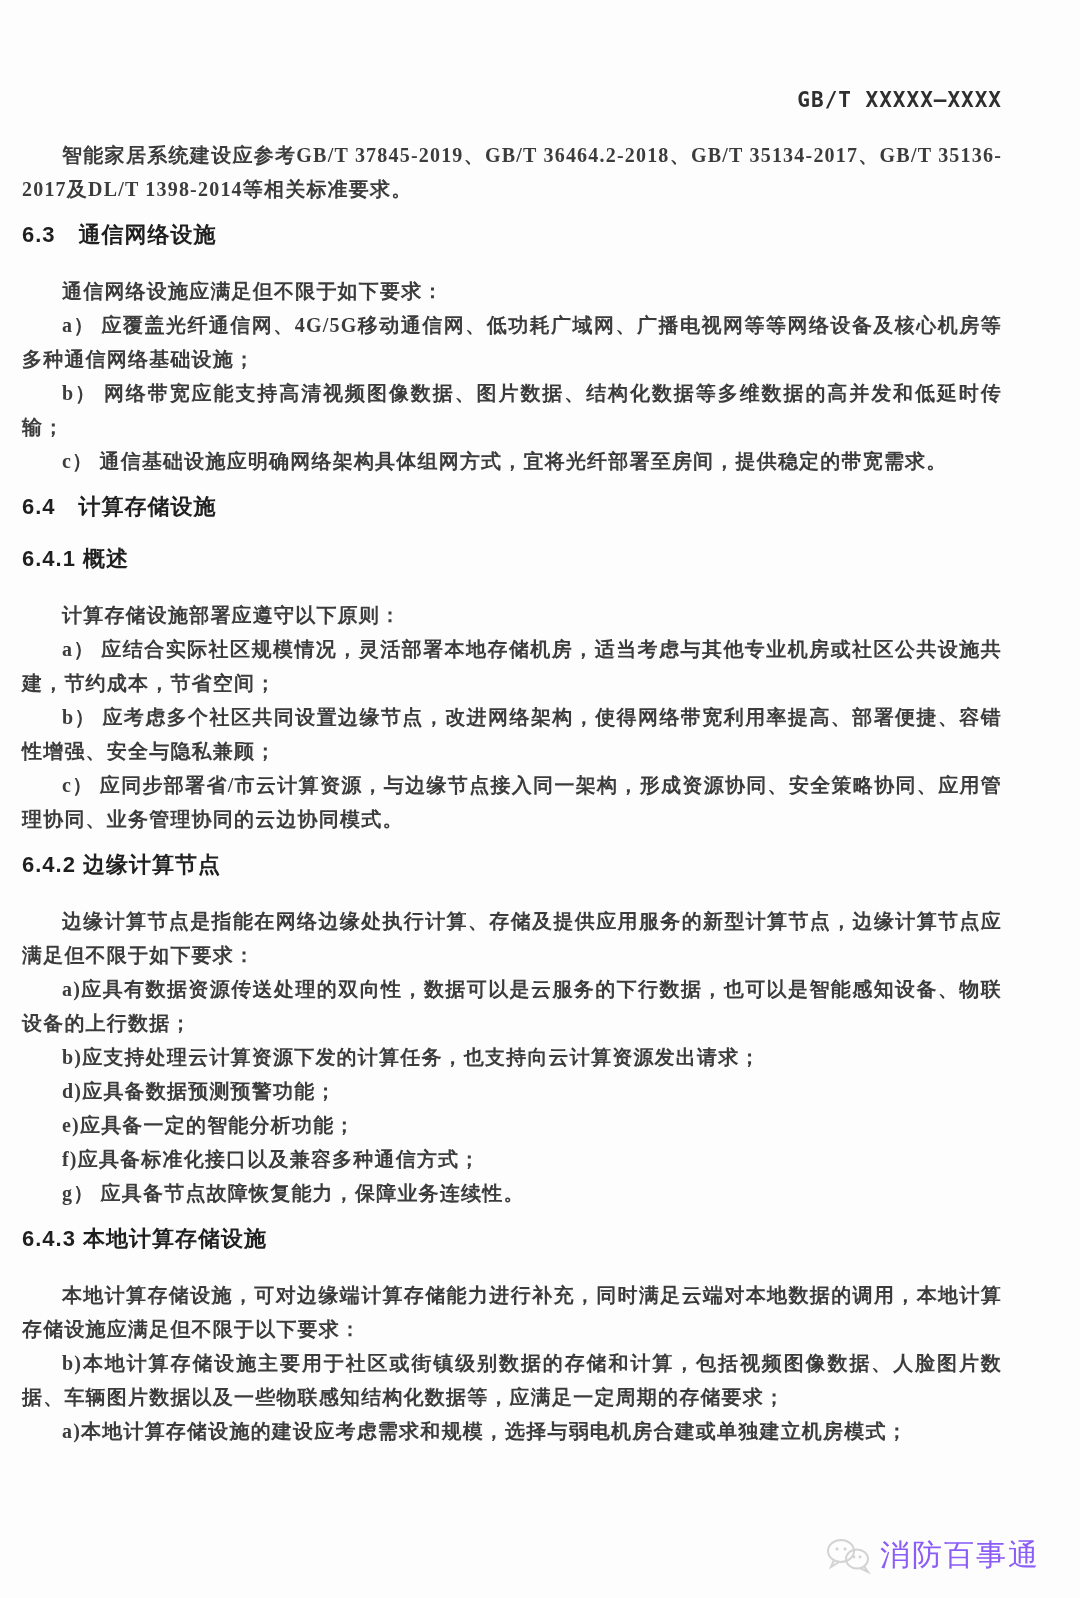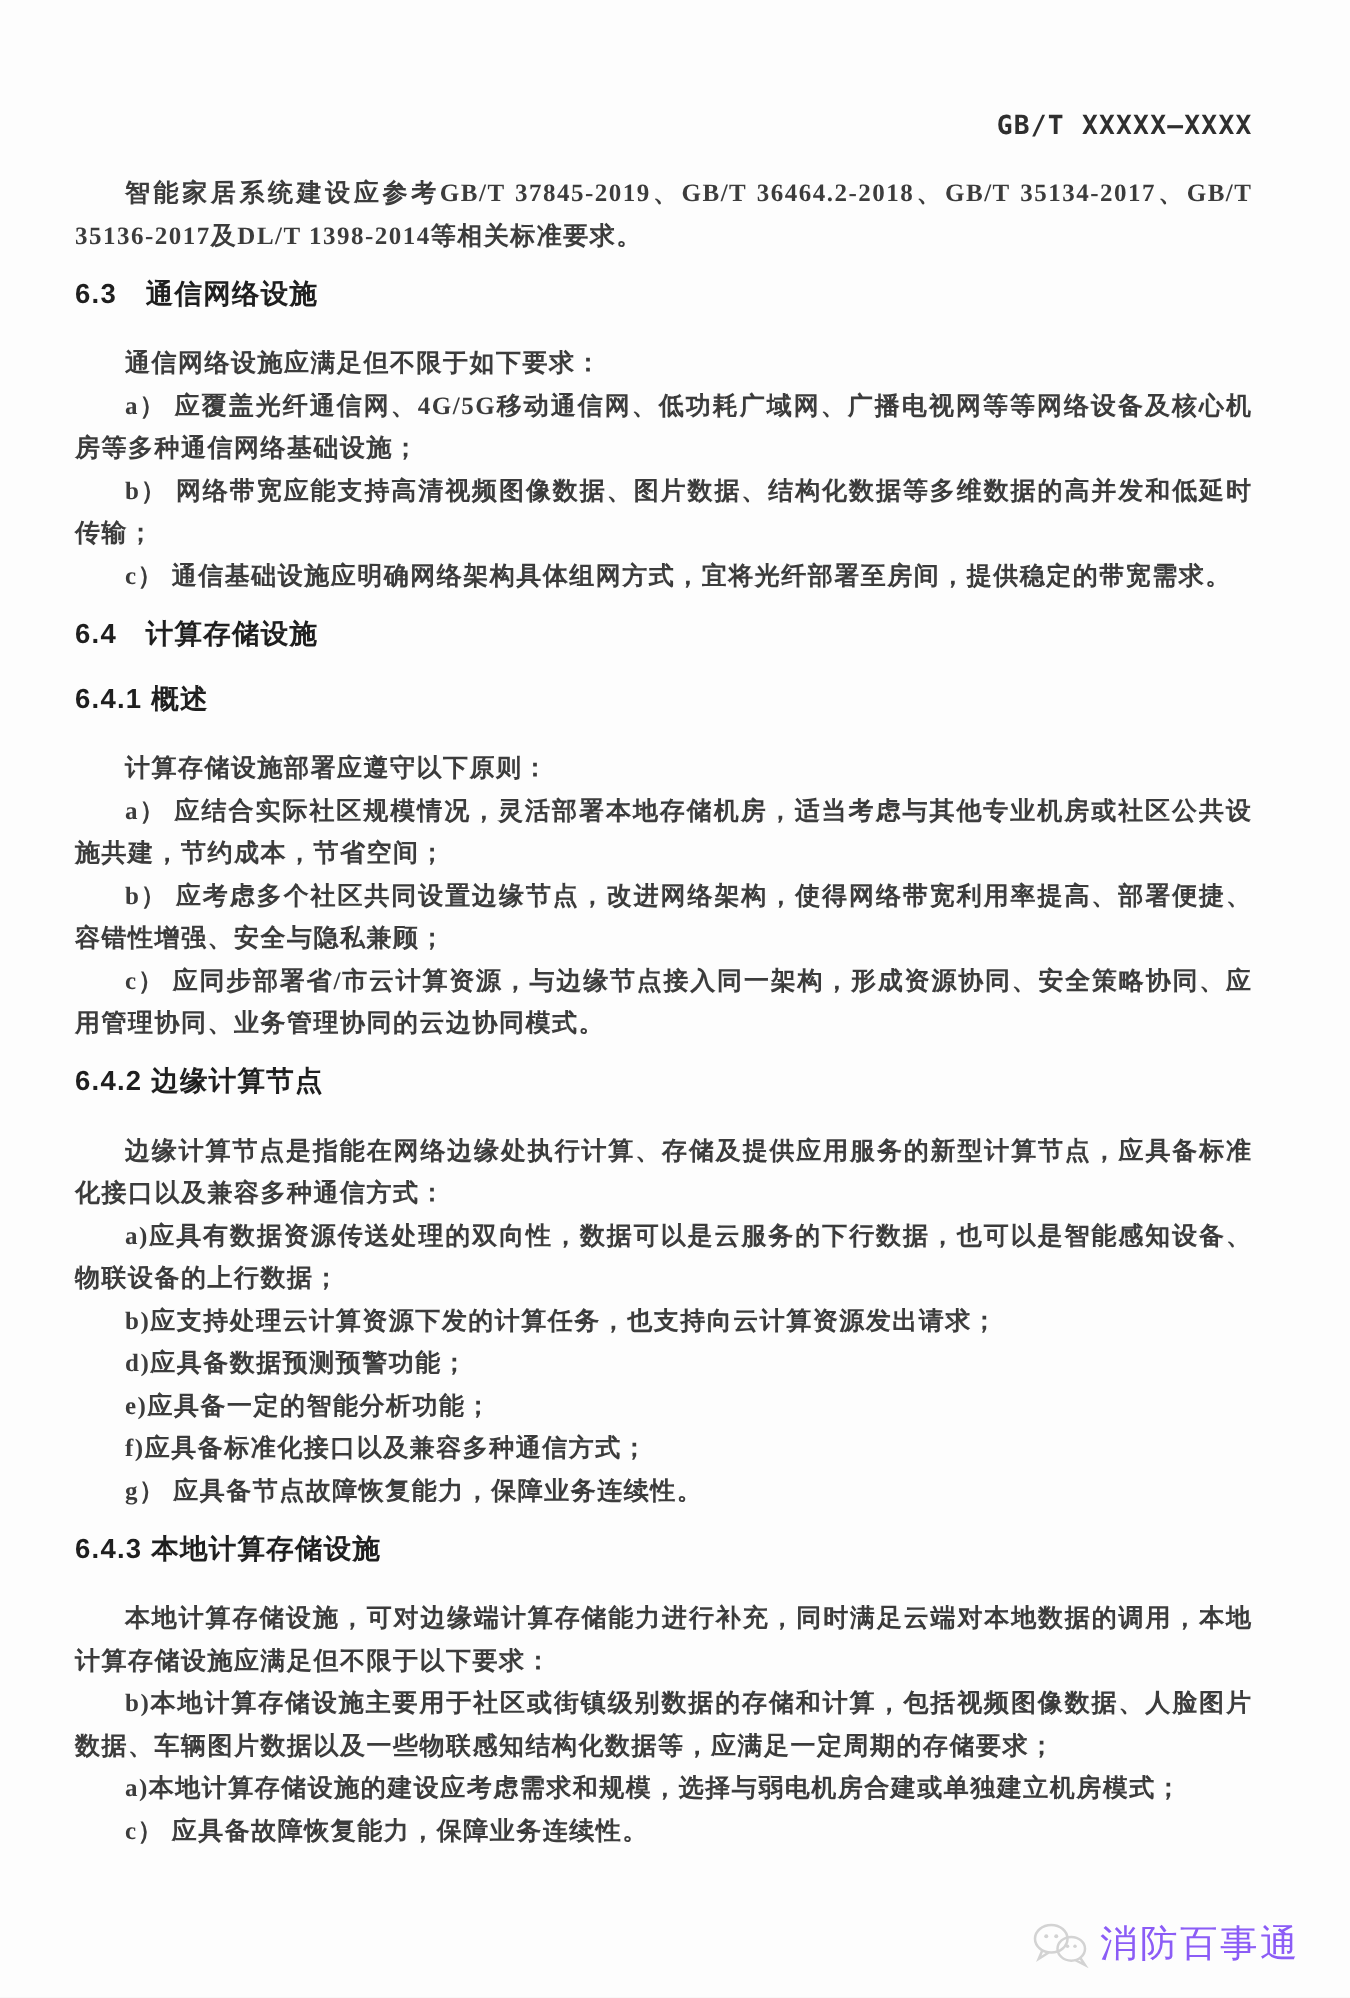--- a/index.html
+++ b/index.html
@@ -6,21 +6,21 @@
   body{background:#e8e8e8;}
   .page{
     position:relative;
     width:1080px;height:1598px;
     margin:0 auto;
     background:#fdfdfd;
     overflow:hidden;
     font-family:"Liberation Serif","DejaVu Serif",serif;
     color:#3c3c3c;
     box-sizing:border-box;
-    padding:88px 78px 0 60px;
+    padding:88px 78px 0 22px;
   }
   .doc-header{
     text-align:right;
     font-family:"DejaVu Sans Mono","Liberation Mono",monospace;
     font-size:21px;
     font-weight:600;
     letter-spacing:1px;
     color:#2f2f2f;
     margin:0 0 26px 0;
     line-height:24px;
@@ -75,33 +75,32 @@
 
   <h2 class="sec">6.4　计算存储设施</h2>
 
   <h2 class="sec">6.4.1 概述</h2>
   <p class="body-par">计算存储设施部署应遵守以下原则：</p>
   <p class="body-par">a） 应结合实际社区规模情况，灵活部署本地存储机房，适当考虑与其他专业机房或社区公共设施共建，节约成本，节省空间；</p>
   <p class="body-par">b） 应考虑多个社区共同设置边缘节点，改进网络架构，使得网络带宽利用率提高、部署便捷、容错性增强、安全与隐私兼顾；</p>
   <p class="body-par">c） 应同步部署省/市云计算资源，与边缘节点接入同一架构，形成资源协同、安全策略协同、应用管理协同、业务管理协同的云边协同模式。</p>
 
   <h2 class="sec">6.4.2 边缘计算节点</h2>
-  <p class="body-par">边缘计算节点是指能在网络边缘处执行计算、存储及提供应用服务的新型计算节点，应具备标准化接口以及兼容多种通信方式：</p>
+  <p class="body-par">边缘计算节点是指能在网络边缘处执行计算、存储及提供应用服务的新型计算节点，边缘计算节点应满足但不限于如下要求：</p>
   <p class="body-par">a)应具有数据资源传送处理的双向性，数据可以是云服务的下行数据，也可以是智能感知设备、物联设备的上行数据；</p>
   <p class="body-par">b)应支持处理云计算资源下发的计算任务，也支持向云计算资源发出请求；</p>
   <p class="body-par">d)应具备数据预测预警功能；</p>
   <p class="body-par">e)应具备一定的智能分析功能；</p>
   <p class="body-par">f)应具备标准化接口以及兼容多种通信方式；</p>
   <p class="body-par">g） 应具备节点故障恢复能力，保障业务连续性。</p>
 
   <h2 class="sec">6.4.3 本地计算存储设施</h2>
   <p class="body-par">本地计算存储设施，可对边缘端计算存储能力进行补充，同时满足云端对本地数据的调用，本地计算存储设施应满足但不限于以下要求：</p>
   <p class="body-par">b)本地计算存储设施主要用于社区或街镇级别数据的存储和计算，包括视频图像数据、人脸图片数据、车辆图片数据以及一些物联感知结构化数据等，应满足一定周期的存储要求；</p>
   <p class="body-par">a)本地计算存储设施的建设应考虑需求和规模，选择与弱电机房合建或单独建立机房模式；</p>
-  <p class="body-par">c） 应具备故障恢复能力，保障业务连续性。</p>
 
   <div class="watermark">
     <span>
       <svg width="46" height="38" viewBox="0 0 46 38" fill="none" xmlns="http://www.w3.org/2000/svg">
         <ellipse cx="15" cy="14" rx="13" ry="11" stroke="#d3d3d3" stroke-width="2"></ellipse>
         <path d="M8 23 L5 30 L13 25" stroke="#d3d3d3" stroke-width="2" fill="none"></path>
         <ellipse cx="31" cy="22" rx="11" ry="9.5" stroke="#d3d3d3" stroke-width="2"></ellipse>
         <path d="M38 29 L42 35 L34 31" stroke="#d3d3d3" stroke-width="2" fill="none"></path>
         <circle cx="11" cy="12" r="1.6" fill="#d3d3d3"></circle>
         <circle cx="19" cy="12" r="1.6" fill="#d3d3d3"></circle>

